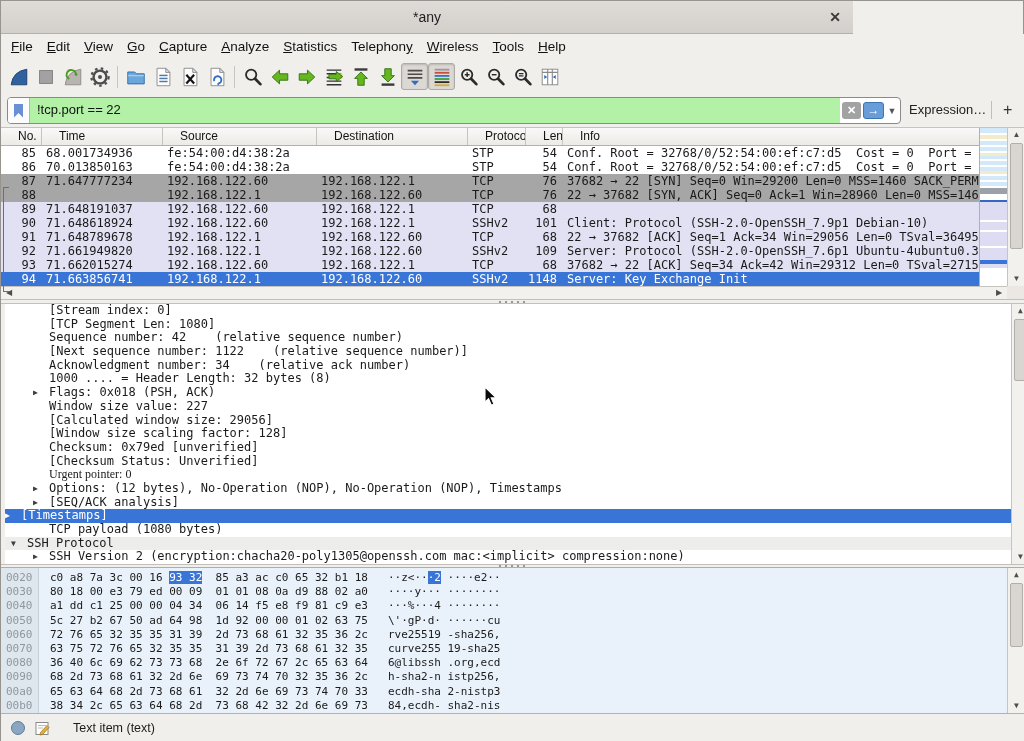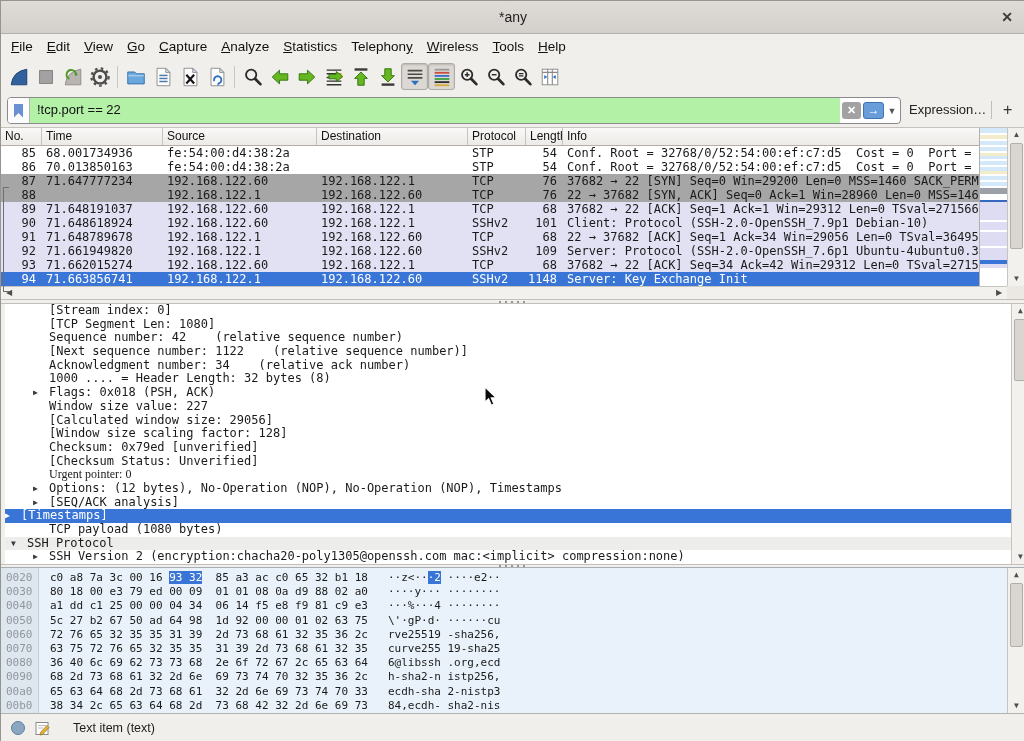--- a/index.html
+++ b/index.html
@@ -2,21 +2,21 @@
 <html><head>
 <meta charset="utf-8">
 <style>
   html,body{margin:0;padding:0;}
   body{width:1024px;height:741px;position:relative;overflow:hidden;
        background:#f1efec;font-family:"Liberation Sans",sans-serif;color:#1a1a1a;
        -webkit-font-smoothing:antialiased;}
   .win{position:absolute;inset:0;border:1px solid #97938e;box-sizing:border-box;}
 
   
-  .titlebar{position:absolute;left:0;top:0;width:1024px;height:33px;
+  .titlebar{position:absolute;left:0;top:0;width:852px;height:33px;
     background:linear-gradient(#dfdcd8,#d3cfca);border-bottom:1px solid #b4b0ab;box-sizing:border-box;}
   .title{position:absolute;left:0;right:0;top:0;text-align:center;line-height:32px;font-size:14px;color:#222;}
   .closebtn{position:absolute;right:8px;top:6px;width:20px;height:20px;text-align:center;
     line-height:20px;font-size:14px;font-weight:bold;color:#3a3a3a;cursor:default;}
 
   
   .menubar{position:absolute;left:0;top:33px;width:1024px;height:26px;background:#f1efec;display:flex;align-items:stretch;padding-left:3px;}
   .menu-item{padding:0 7px;line-height:26px;font-size:13.5px;color:#111;}
   .menu-item u{text-decoration:underline;}
 
@@ -40,21 +40,21 @@
     font-size:12px;font-weight:bold;display:flex;align-items:center;justify-content:center;line-height:15px;flex:0 0 auto;}
   .fcaret{width:16px;text-align:center;color:#555;font-size:9px;flex:0 0 auto;}
   .fexpr{position:absolute;left:908px;top:0;line-height:34px;font-size:13px;color:#222;}
   .fsep{position:absolute;left:990px;top:8px;width:1px;height:18px;background:#c2beba;}
   .fplus{position:absolute;left:1002px;top:0;line-height:33px;font-size:16px;color:#333;}
 
   
   .plist{position:absolute;left:0;top:127px;width:1024px;height:171px;background:#fff;}
   .phead{position:absolute;left:0;top:0;width:978px;height:18px;display:flex;
     background:linear-gradient(#faf9f8,#edeae7);border-bottom:1px solid #b3b0ac;box-sizing:border-box;}
-  .phc{font-size:12px;line-height:17px;padding-left:4px;border-right:1px solid #c7c4c0;box-sizing:border-box;
+  .phc{font-size:12px;line-height:17px;padding-left:17px;border-right:1px solid #c7c4c0;box-sizing:border-box;
     overflow:hidden;white-space:pre;flex:0 0 auto;color:#141414;}
   .phead-fill{position:absolute;left:978px;top:0;width:46px;height:18px;background:linear-gradient(#faf9f8,#edeae7);border-bottom:1px solid #b3b0ac;box-sizing:border-box;}
   .prows{position:absolute;left:0;top:18px;width:978px;height:140px;overflow:hidden;
     font-family:"DejaVu Sans Mono",monospace;font-size:12px;}
   .prow{height:14px;display:flex;}
   .pc{line-height:14px;padding-left:4px;overflow:hidden;white-space:pre;flex:0 0 auto;box-sizing:border-box;}
   .pc.num,.pc.len{text-align:right;padding-right:6px;padding-left:0;}
   .prow.c-white{background:#ffffff;}
   .prow.c-gray{background:#a6a6a6;}
   .prow.c-lav{background:#e2e1f4;}
@@ -343,21 +343,20 @@
           <div class="pc len" style="width: 37px;">76</div>
           <div class="pc" style="flex: 1 1 0%;">22 → 37682 [SYN, ACK] Seq=0 Ack=1 Win=28960 Len=0 MSS=1460</div>
         </div>
         <div class="prow c-lav">
           <div class="pc num" style="width: 41px;">89</div>
           <div class="pc" style="width: 121px;">71.648191037</div>
           <div class="pc" style="width: 154px;">192.168.122.60</div>
           <div class="pc" style="width: 151px;">192.168.122.1</div>
           <div class="pc" style="width: 58px;">TCP</div>
           <div class="pc len" style="width: 37px;">68</div>
-          <div class="pc" style="flex: 1 1 0%;">37682 → 22 [ACK] Seq=1 Ack=1 Win=29312 Len=0 TSval=271566</div>
         </div>
         <div class="prow c-lav">
           <div class="pc num" style="width: 41px;">90</div>
           <div class="pc" style="width: 121px;">71.648618924</div>
           <div class="pc" style="width: 154px;">192.168.122.60</div>
           <div class="pc" style="width: 151px;">192.168.122.1</div>
           <div class="pc" style="width: 58px;">SSHv2</div>
           <div class="pc len" style="width: 37px;">101</div>
           <div class="pc" style="flex: 1 1 0%;">Client: Protocol (SSH-2.0-OpenSSH_7.9p1 Debian-10)</div>
         </div>

